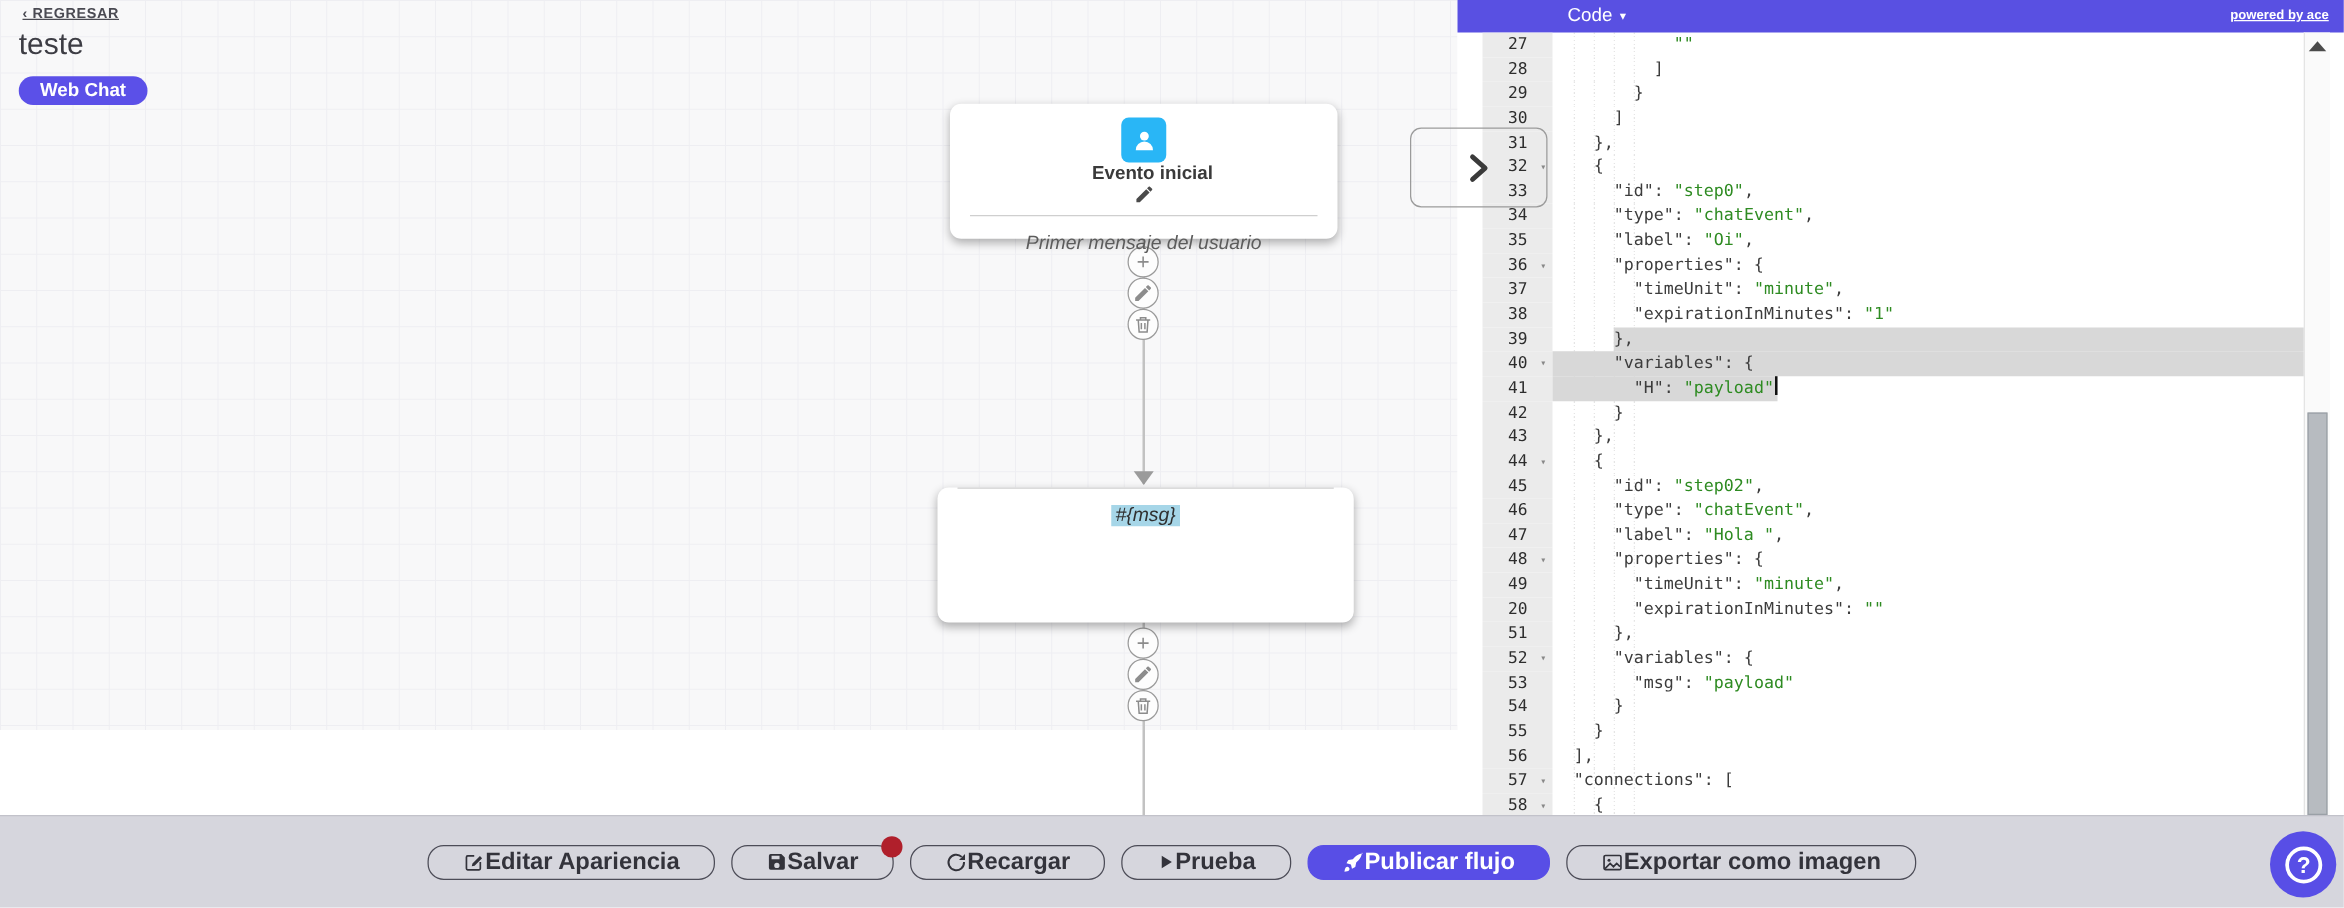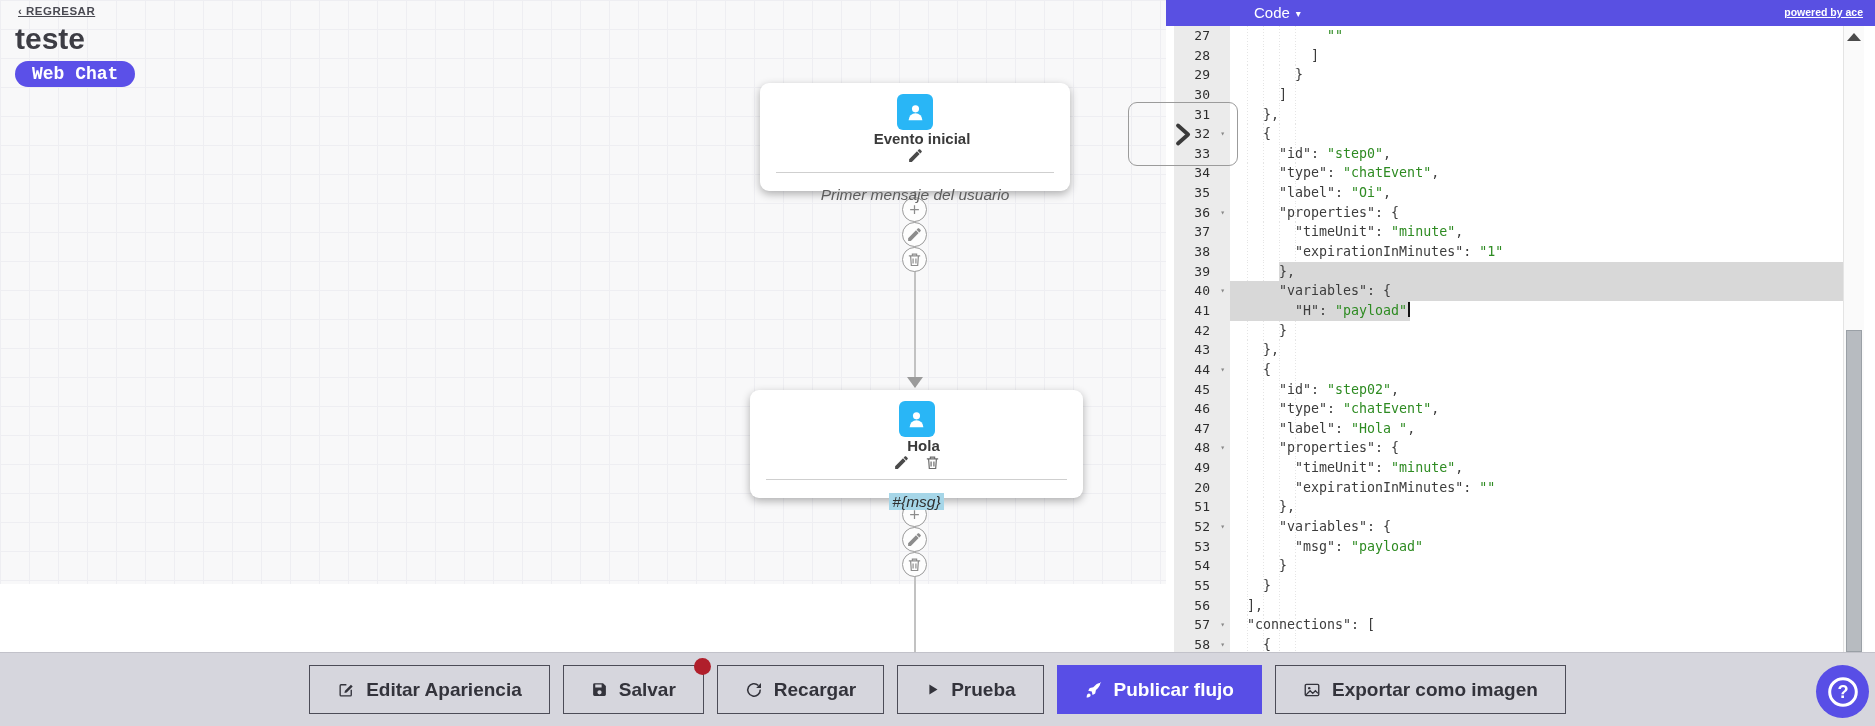--- a/index.html
+++ b/index.html
@@ -6,23 +6,23 @@
   body{width:1875px;height:726px;position:relative;overflow:hidden;
        font-family:"Liberation Sans",sans-serif;background:#fff;}
 
   
   .canvas{position:absolute;left:0;top:0;width:1166px;height:584px;background:#f8f8f9;
     background-image:linear-gradient(#eeeef2 1px,transparent 1px),
                      linear-gradient(90deg,#eeeef2 1px,transparent 1px);
     background-size:29px 29px;}
   .back-link{position:absolute;left:18px;top:5px;font-size:11.5px;font-weight:bold;
     color:#4a4a52;text-decoration:underline;letter-spacing:.5px;cursor:pointer;}
-  .flow-title{position:absolute;left:15px;top:22px;font-size:30px;font-weight:700;color:#3d3d44;text-align:center;}
+  .flow-title{position:absolute;left:15px;top:22px;font-size:24px;font-weight:400;color:#3d3d44;text-align:center;}
   .channel-badge{position:absolute;left:15px;top:61px;background:#5b50e8;color:#fff;
-    font-size:18px;font-weight:bold;padding:3px 17px;border-radius:16px;font-family:Liberation Mono, monospace;}
+    font-size:15px;font-weight:bold;padding:3px 17px;border-radius:16px;}
 
   .flow-node{position:absolute;background:#fff;border-radius:9px;
     box-shadow:0 3px 8px rgba(0,0,0,.3);z-index:3;}
   .node-1{left:760px;top:83px;width:310px;height:108px;}
   .node-2{left:750px;top:390px;width:333px;height:108px;}
   .node-header{display:flex;align-items:center;padding:11px 16px 8px 16px;flex-direction:column;}
   .node-icon{width:36px;height:36px;background:#29b6f6;border-radius:6px;
     display:flex;align-items:center;justify-content:center;flex:none;}
   .node-title{flex:1;margin-left:14px;font-size:15px;font-weight:bold;color:#3a3a3a;}
   .node-actions{display:flex;gap:14px;align-items:center;color:#4f4f4f;}
@@ -49,21 +49,21 @@
   
   .code-panel{position:absolute;left:1166px;top:0;width:709px;height:581px;background:#fff;}
   .code-topbar{position:absolute;left:0;top:0;width:100%;height:26px;background:#5950e2;}
   .mode-selector{position:absolute;left:88px;top:4px;color:#fff;font-size:15px;cursor:pointer;}
   .mode-caret{font-size:10px;margin-left:6px;vertical-align:1px;}
   .powered-by{position:absolute;right:12px;top:6px;color:#fff;font-size:10.5px;font-weight:bold;
     text-decoration:underline;cursor:pointer;text-align:center;}
 
   .editor{position:absolute;left:0;top:26px;width:698px;height:626px;overflow:hidden;}
   .code-row{display:flex;height:19.65px;position:relative;}
-  .gutter{width:56px;margin-left:8px;background:#ebebeb;flex:none;position:relative;
+  .gutter{width:56px;margin-left:20px;background:#ebebeb;flex:none;position:relative;
     font-family:"DejaVu Sans Mono",monospace;font-size:13px;color:#2d2d2d;
     text-align:right;padding-right:20px;box-sizing:border-box;line-height:19.65px;}
   .fold-arrow{position:absolute;right:5px;top:0;font-size:8px;color:#888;line-height:19.65px;}
   .code-text{position:relative;flex:1;max-width:617px;white-space:pre;
     font-family:"DejaVu Sans Mono",monospace;font-size:13.3px;line-height:19.65px;
     color:#3c3c3c;padding-left:17px;box-sizing:border-box;
     background-image:
       repeating-linear-gradient(to bottom,rgba(0,0,0,.10) 0 1px,transparent 1px 3px),
       repeating-linear-gradient(to bottom,rgba(0,0,0,.10) 0 1px,transparent 1px 3px),
       repeating-linear-gradient(to bottom,rgba(0,0,0,.10) 0 1px,transparent 1px 3px),
@@ -81,22 +81,22 @@
   .scroll-up{position:absolute;left:3px;top:7px;width:0;height:0;cursor:pointer;
     border-left:7px solid transparent;border-right:7px solid transparent;
     border-bottom:8px solid #4a4a4a;}
   .scroll-thumb{position:absolute;left:2px;top:304px;width:16px;height:322px;
     background:#b7bbc0;border:1px solid #9aa0a6;box-sizing:border-box;cursor:pointer;}
 
   
   .toolbar{position:absolute;left:0;top:652px;width:100%;height:74px;background:#d6d6dd;
     border-top:1px solid #c2c2ca;box-sizing:border-box;display:flex;align-items:center;
     justify-content:center;gap:13px;z-index:5;}
-  .tb-btn{position:relative;display:flex;align-items:center;gap:11px;height:49px;padding:0 27px;
-    border:1.2px solid #4c4c57;border-radius:0;background:transparent;cursor:pointer;
+  .tb-btn{position:relative;display:flex;align-items:center;height:28px;padding:0 27px;
+    border:1.2px solid #4c4c57;border-radius:13px;background:transparent;cursor:pointer;
     font-family:"Liberation Sans",sans-serif;font-size:19px;font-weight:bold;color:#33333b;}
   .tb-btn.primary{background:#584ee6;border-color:#584ee6;color:#fff;text-align:center;}
   .tb-badge{position:absolute;right:-8px;top:-8px;width:17px;height:17px;border-radius:50%;
     background:#b01f2b;}
 
   .help-btn{position:absolute;left:1816px;top:665px;width:53px;height:53px;border-radius:50%;
     background:#584ee6;display:flex;align-items:center;justify-content:center;cursor:pointer;z-index:6;}
 
   .icon{line-height:0;display:inline-flex;}
 </style>
@@ -153,43 +153,20 @@
       <div class="conn-circle">
         <span class="icon">
           <svg viewBox="0 0 24 24" width="17" height="17" fill="none" stroke="currentColor" stroke-width="1.7">
             <path d="M4 7h16M9 7V4.5h6V7M6.5 7l1 13.5h9l1-13.5M10 10.5v7M14 10.5v7"></path>
           </svg>
         </span>
       </div>
     </div>
 
   <div class="flow-node node-2">
-    <div class="node-header">
-      <div class="node-icon">
-          <span class="icon">
-            <svg viewBox="0 0 24 24" width="23" height="23">
-              <circle cx="12" cy="8.2" r="3.7" fill="#fff"></circle>
-              <path d="M4.8 20a7.2 7.2 0 0 1 14.4 0z" fill="#fff"></path>
-            </svg>
-          </span>
-        </div>
-      <div class="node-title">Hola</div>
-      <div class="node-actions">
-        <span class="act icon" style="color:#4a4a4a;">
-            <svg viewBox="0 0 24 24" width="17" height="17">
-              <path fill="currentColor" d="M3 17.2V21h3.8L17.9 9.9l-3.8-3.8L3 17.2zm17.7-10.1c.4-.4.4-1 0-1.4l-2.4-2.4c-.4-.4-1-.4-1.4 0l-1.9 1.9 3.8 3.8 1.9-1.9z"></path>
-            </svg>
-          </span>
-        <span class="act icon" style="color:#6b6b6b;">
-            <svg viewBox="0 0 24 24" width="17" height="17" fill="none" stroke="currentColor" stroke-width="1.7">
-              <path d="M4 7h16M9 7V4.5h6V7M6.5 7l1 13.5h9l1-13.5M10 10.5v7M14 10.5v7"></path>
-            </svg>
-          </span>
-      </div>
-    </div>
     <div class="node-divider"></div>
     <div class="node-body">
       <span class="msg-highlight">#{msg}</span>
     </div>
   </div>
 
   <div class="conn-circles circles-2">
       <div class="conn-circle">
         <span class="icon">
           <svg viewBox="0 0 24 24" width="15" height="15" fill="none" stroke="currentColor" stroke-width="2">

